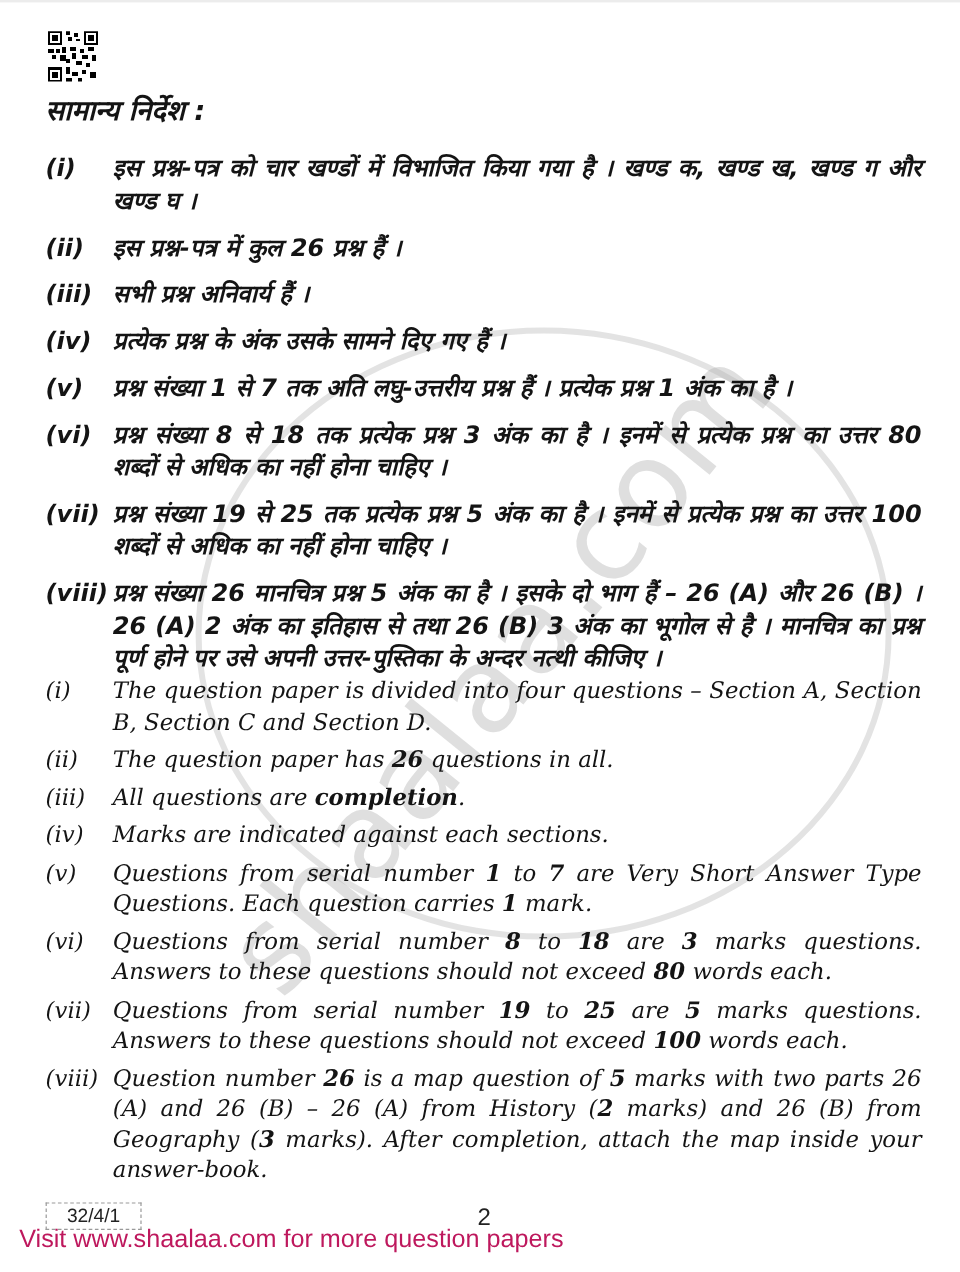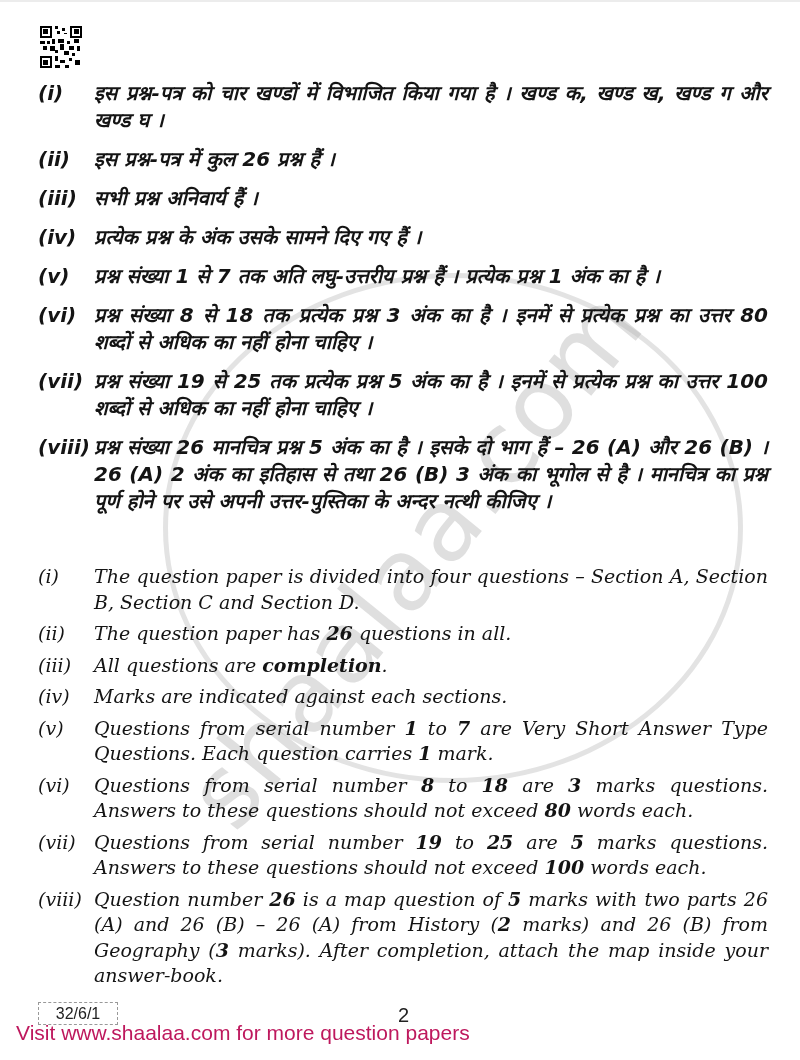--- a/index.html
+++ b/index.html
@@ -89,20 +89,21 @@
       <rect x="9" y="18" width="2" height="3" fill="#000"></rect>
         <rect x="12" y="20" width="3" height="2" fill="#000"></rect>
       <rect x="17" y="19" width="2" height="2" fill="#000"></rect>
         <rect x="21" y="20" width="3" height="3" fill="#000"></rect>
       <rect x="9" y="23" width="3" height="2" fill="#000"></rect>
         <rect x="15" y="23" width="2" height="2" fill="#000"></rect>
     </svg>
   </span>
 
   <section class="hindi-sec">
+    <h1 class="hindi-head">सामान्य निर्देश :</h1>
 
     <div class="item">
       <span class="num">(i)</span>
       <span class="txt">इस प्रश्न-पत्र को चार खण्डों में विभाजित किया गया है । खण्ड क, खण्ड ख, खण्ड ग और खण्ड घ ।</span>
     </div>
     <div class="item">
       <span class="num">(ii)</span>
       <span class="txt">इस प्रश्न-पत्र में कुल <b>26</b> प्रश्न हैं ।</span>
     </div>
     <div class="item">
@@ -160,17 +161,17 @@
     <div class="item">
       <span class="num">(vii)</span>
       <span class="txt">Questions from serial number <b>19</b> to <b>25</b> are <b>5</b> marks questions. Answers to these questions should not exceed <b>100</b> words each.</span>
     </div>
     <div class="item">
       <span class="num">(viii)</span>
       <span class="txt">Question number <b>26</b> is a map question of <b>5</b> marks with two parts 26 (A) and 26 (B) – 26 (A) from History (<b>2</b> marks) and 26 (B) from Geography (<b>3</b> marks). After completion, attach the map inside your answer-book.</span>
     </div>
   </section>
 
-  <div class="code-box">32/6/1</div>
+  <div class="code-box">32/4/1</div>
   <div class="page-num">2</div>
   <div class="site-note">Visit www.shaalaa.com for more question papers</div>
 
 </div>
 
 </body></html>

